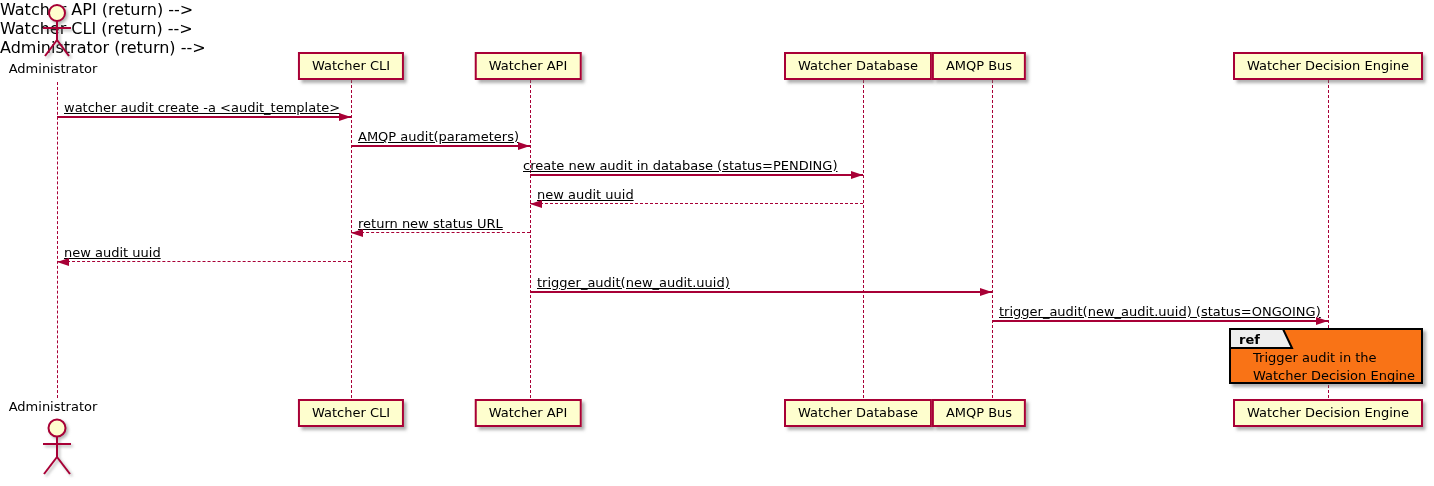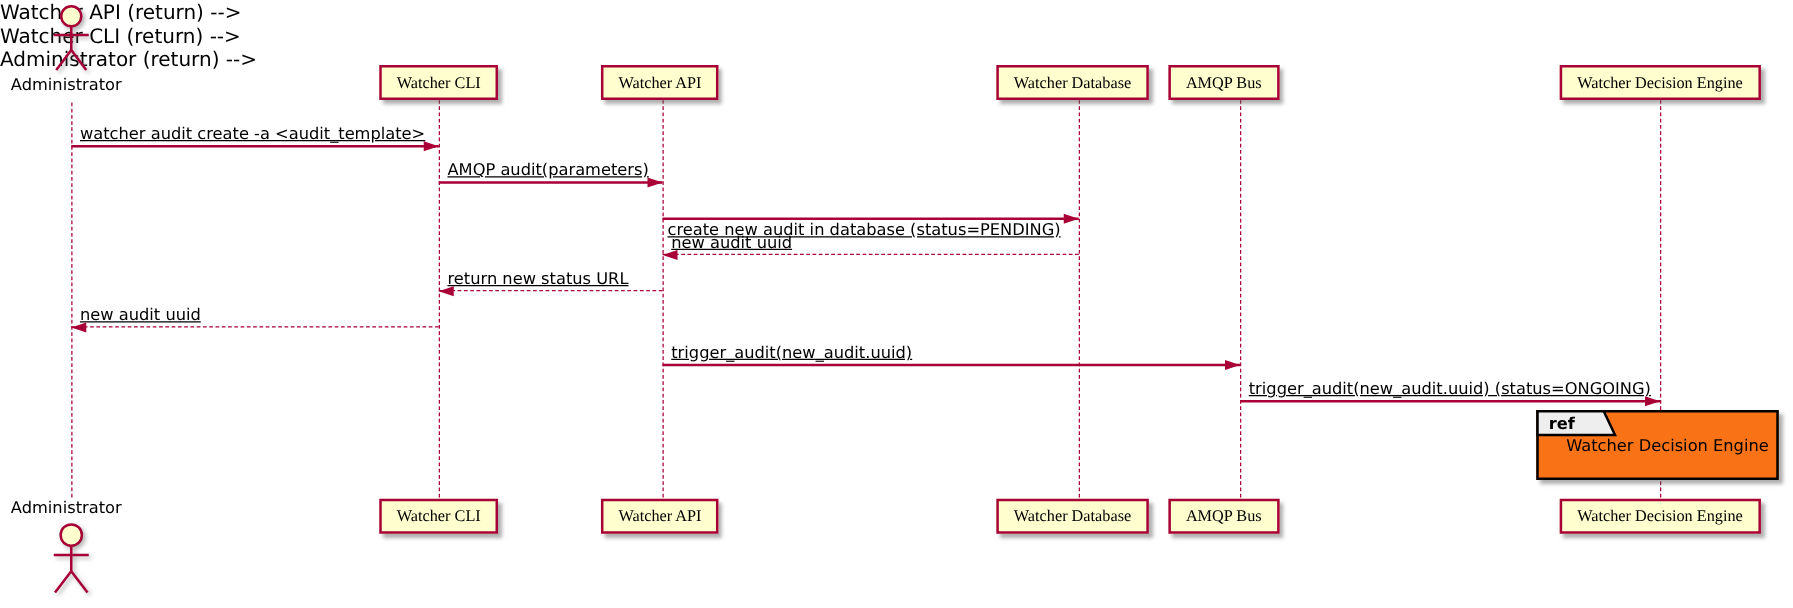--- a/index.html
+++ b/index.html
@@ -14,21 +14,21 @@
     position:relative;width:1434px;height:486px;background:#ffffff;
     font-family:"DejaVu Sans", sans-serif;color:var(--text);overflow:hidden;
   }
   .lifeline{
     position:absolute;width:0;border-left:1px dashed var(--accent);
   }
   .pbox{
     position:absolute;transform:translateX(-50%);
     background:var(--participant-fill);border:2px solid var(--accent);
     height:24px;line-height:24px;padding:0 12px;font-size:13px;white-space:nowrap;
-    box-shadow:3px 3px 3px rgba(110,110,110,0.55);z-index:3;font-family:Liberation Serif, serif;
+    box-shadow:3px 3px 3px rgba(110,110,110,0.55);z-index:3;
   }
   .actor-label{
     position:absolute;transform:translateX(-50%);font-size:13px;white-space:nowrap;z-index:3;text-align:center;
   }
   .actor-svg{position:absolute;filter:drop-shadow(2.5px 2.5px 1.5px rgba(120,120,120,0.55));z-index:3;}
   .mlabel{
     position:absolute;font-size:13px;white-space:nowrap;height:16px;line-height:16px;z-index:2;text-decoration:underline;
   }
   .mline-solid{position:absolute;height:1.5px;background:var(--accent);z-index:1;}
   .mline-dashed{position:absolute;height:0;border-top:1.5px dashed var(--accent);z-index:1;}
@@ -102,21 +102,21 @@
 
   
   <div>
     <div class="mlabel" style="left:358px;top:129px;">AMQP audit(parameters)</div>
     <div class="mline-solid" style="left:351px;top:145px;width:179px;"></div>
     <div class="ah-r" style="left:518px;top:142px;"></div>
   </div>
 
   
   <div>
-    <div class="mlabel" style="left:534px;top:158px;margin-top:19px;">create new audit in database (status=PENDING)</div>
+    <div class="mlabel" style="left:523px;top:158px;">create new audit in database (status=PENDING)</div>
     <div class="mline-solid" style="left:530px;top:174px;width:333px;"></div>
     <div class="ah-r" style="left:851px;top:171px;"></div>
   </div>
 
    Watcher API (return) --&gt;
   <div>
     <div class="mlabel" style="left:537px;top:187px;">new audit uuid</div>
     <div class="mline-dashed" style="left:530px;top:203px;width:333px;"></div>
     <div class="ah-l" style="left:530px;top:200px;"></div>
   </div>
@@ -149,17 +149,18 @@
     <div class="ah-r" style="left:1316px;top:317px;"></div>
   </div>
 
   
   <div class="ref">
     <svg class="ref-header-svg" width="66" height="22" viewBox="0 0 66 22">
       <polygon points="1,1 54,1 63,20 1,20" fill="#EEEEEE" stroke="#000000" stroke-width="2"></polygon>
     </svg>
     <div class="ref-keyword">ref</div>
     <div class="ref-body">
+      <div>Trigger audit in the</div>
       <div>Watcher Decision Engine</div>
     </div>
   </div>
 
 </div>
 
 </body></html>

